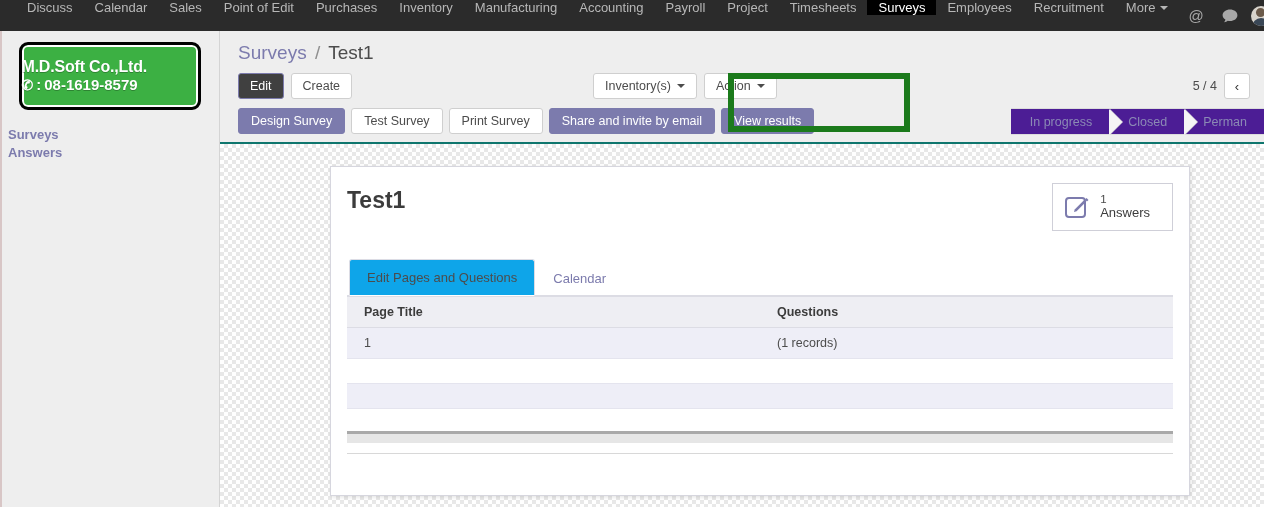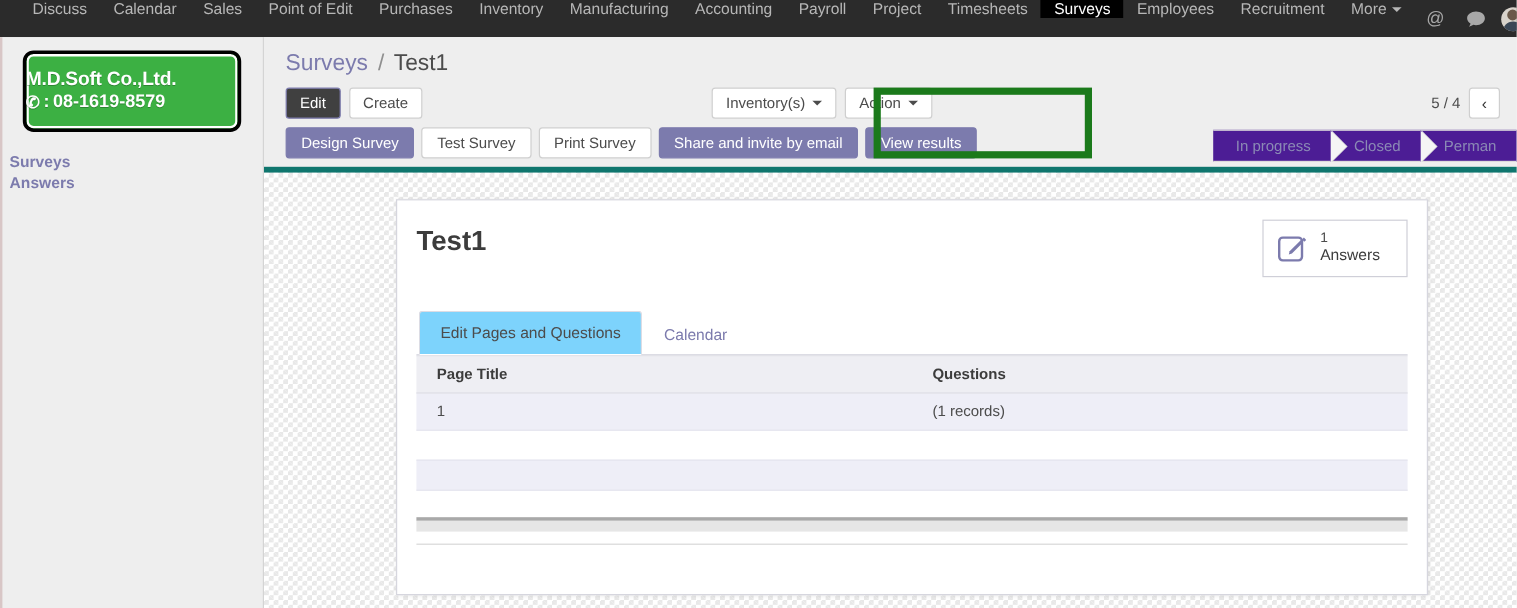--- a/index.html
+++ b/index.html
@@ -214,21 +214,21 @@
     cursor: pointer;
     color: #333;
     font-size: 13px;
   }
 
   
   .status-row {
     display: flex;
     align-items: stretch;
     background: #eeeeee;
-    border-bottom: 5px solid #0f766e;
+    border-bottom: 2px solid #0f766e;
     padding: 8px 0 9px 18px;
     position: relative;
     flex: none;
     height: 44px;
   }
   .action-buttons { display: flex; align-items: center; }
   .abtn {
     font-size: 12.5px;
     border: 1px solid #cfcfcf;
     background: #ffffff;
@@ -374,21 +374,21 @@
     color: #7c7bad;
     padding: 10px 17px;
     cursor: pointer;
     border: 1px solid transparent;
     border-bottom: none;
     position: relative;
     top: 1px;
   }
   .tab.active {
     color: #4c4c4c;
-    background: #7dd3fc;
+    background: #0ea5e9;
     border-color: #dcdce4;
     border-bottom: 1px solid #ffffff;
     border-radius: 3px 3px 0 0;
   }
 
   table.grid {
     width: 100%;
     border-collapse: collapse;
     margin-top: 0px;
     table-layout: fixed;

